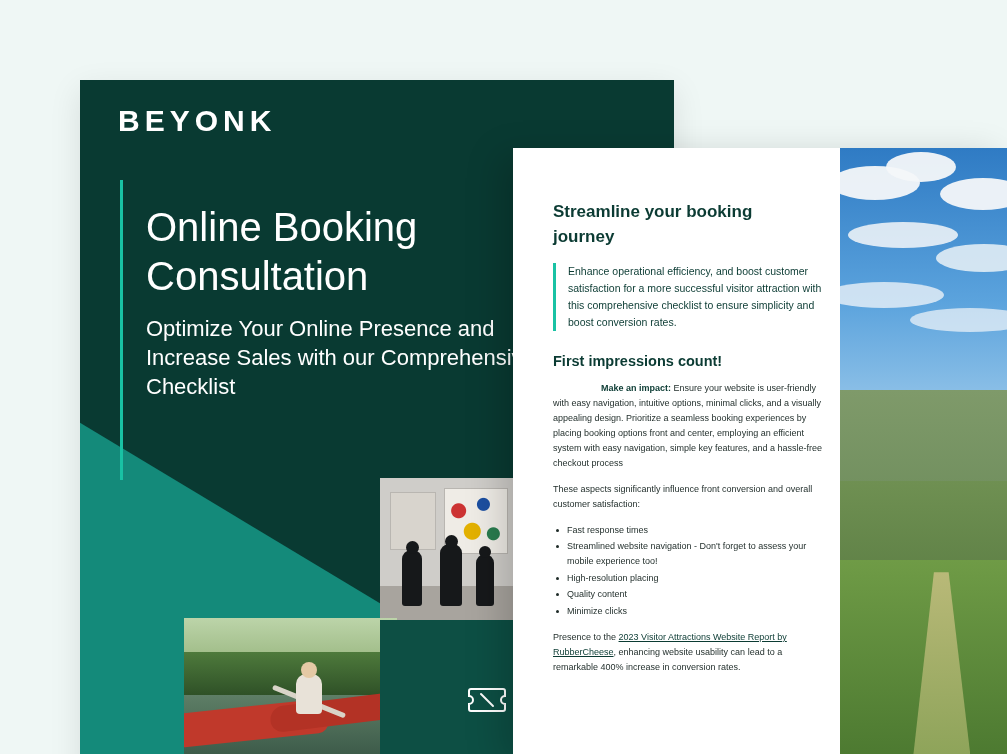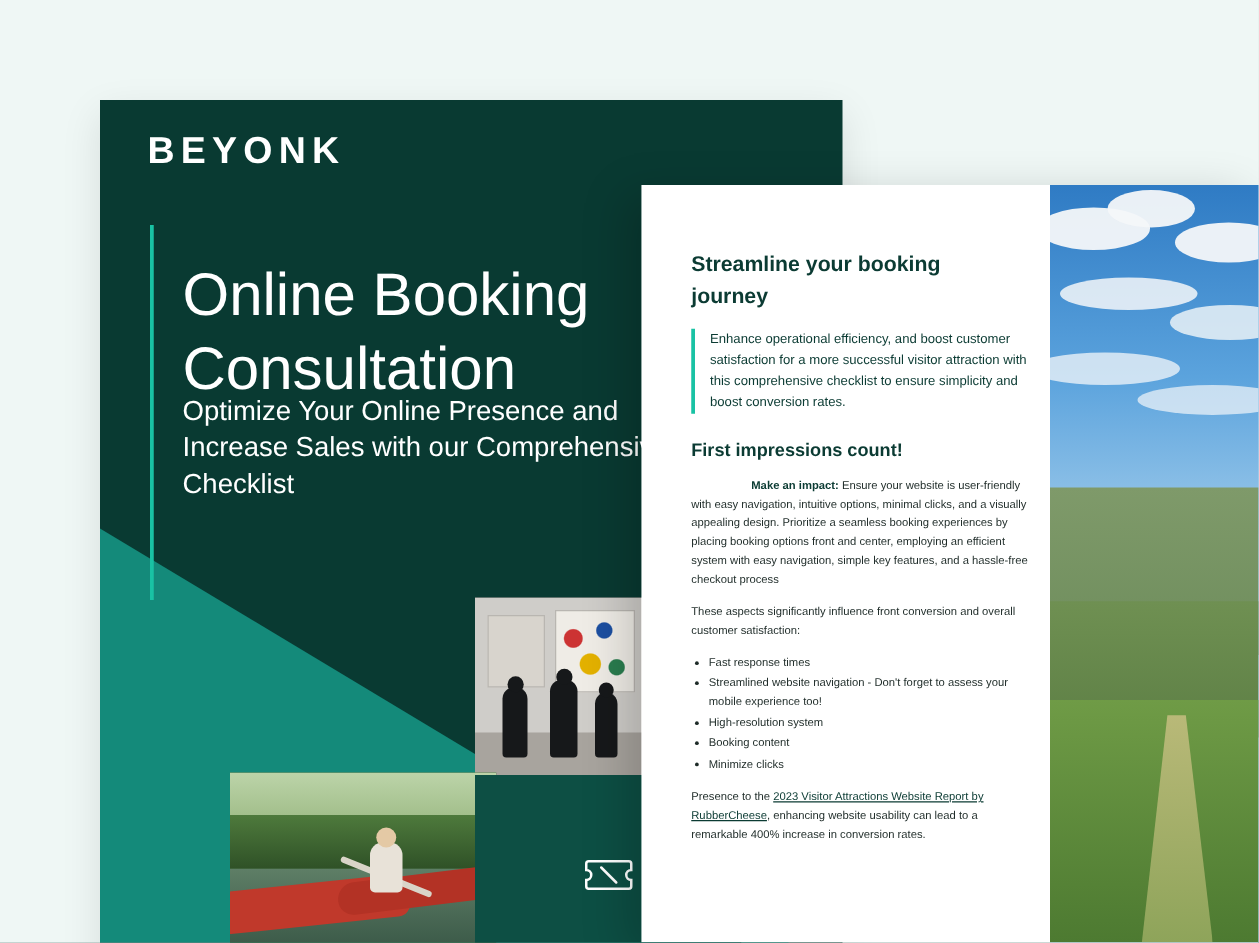--- a/index.html
+++ b/index.html
@@ -45,21 +45,21 @@
     width: 3px;
     height: 300px;
     background: #19c2a4;
   }
   #cover-title {
     position: absolute;
     left: 66px;
     top: 96px;
     width: 420px;
     color: #ffffff;
-    font-size: 48px;
+    font-size: 40px;
     line-height: 1.22;
     font-weight: normal;
   }
   #cover-subtitle {
     position: absolute;
     left: 66px;
     top: 212px;
     width: 420px;
     color: #ffffff;
     font-size: 22px;
@@ -313,22 +313,22 @@
 
       <h3 class="pg-h2">First impressions count!</h3>
 
       <p class="body-p"><b>Make an impact:</b><span> Ensure your website is user-friendly with easy navigation, intuitive options, minimal clicks, and a visually appealing design. Prioritize a seamless booking experiences by placing booking options front and center, employing an efficient system with easy navigation, simple key features, and a hassle-free checkout process</span></p>
 
       <p class="body-p">These aspects significantly influence front conversion and overall customer satisfaction:</p>
 
       <ul class="checks">
         <li>Fast response times</li>
         <li>Streamlined website navigation - Don't forget to assess your mobile experience too!</li>
-        <li>High-resolution system</li>
-        <li>Booking content</li>
+        <li>High-resolution placing</li>
+        <li>Quality content</li>
         <li>Minimize clicks</li>
       </ul>
 
       <p class="body-p"><span>Presence to the </span><a class="src-link" href="#">2023 Visitor Attractions Website Report by RubberCheese</a><span>, enhancing website usability can lead to a remarkable 400% increase in conversion rates.</span></p>
     </div>
 
     <div id="page-right">
       <div class="lp-sky"></div>
       <div class="cloud" style="left:-10px;top:18px;width:90px;height:34px;"></div>
       <div class="cloud" style="left:46px;top:4px;width:70px;height:30px;"></div>

